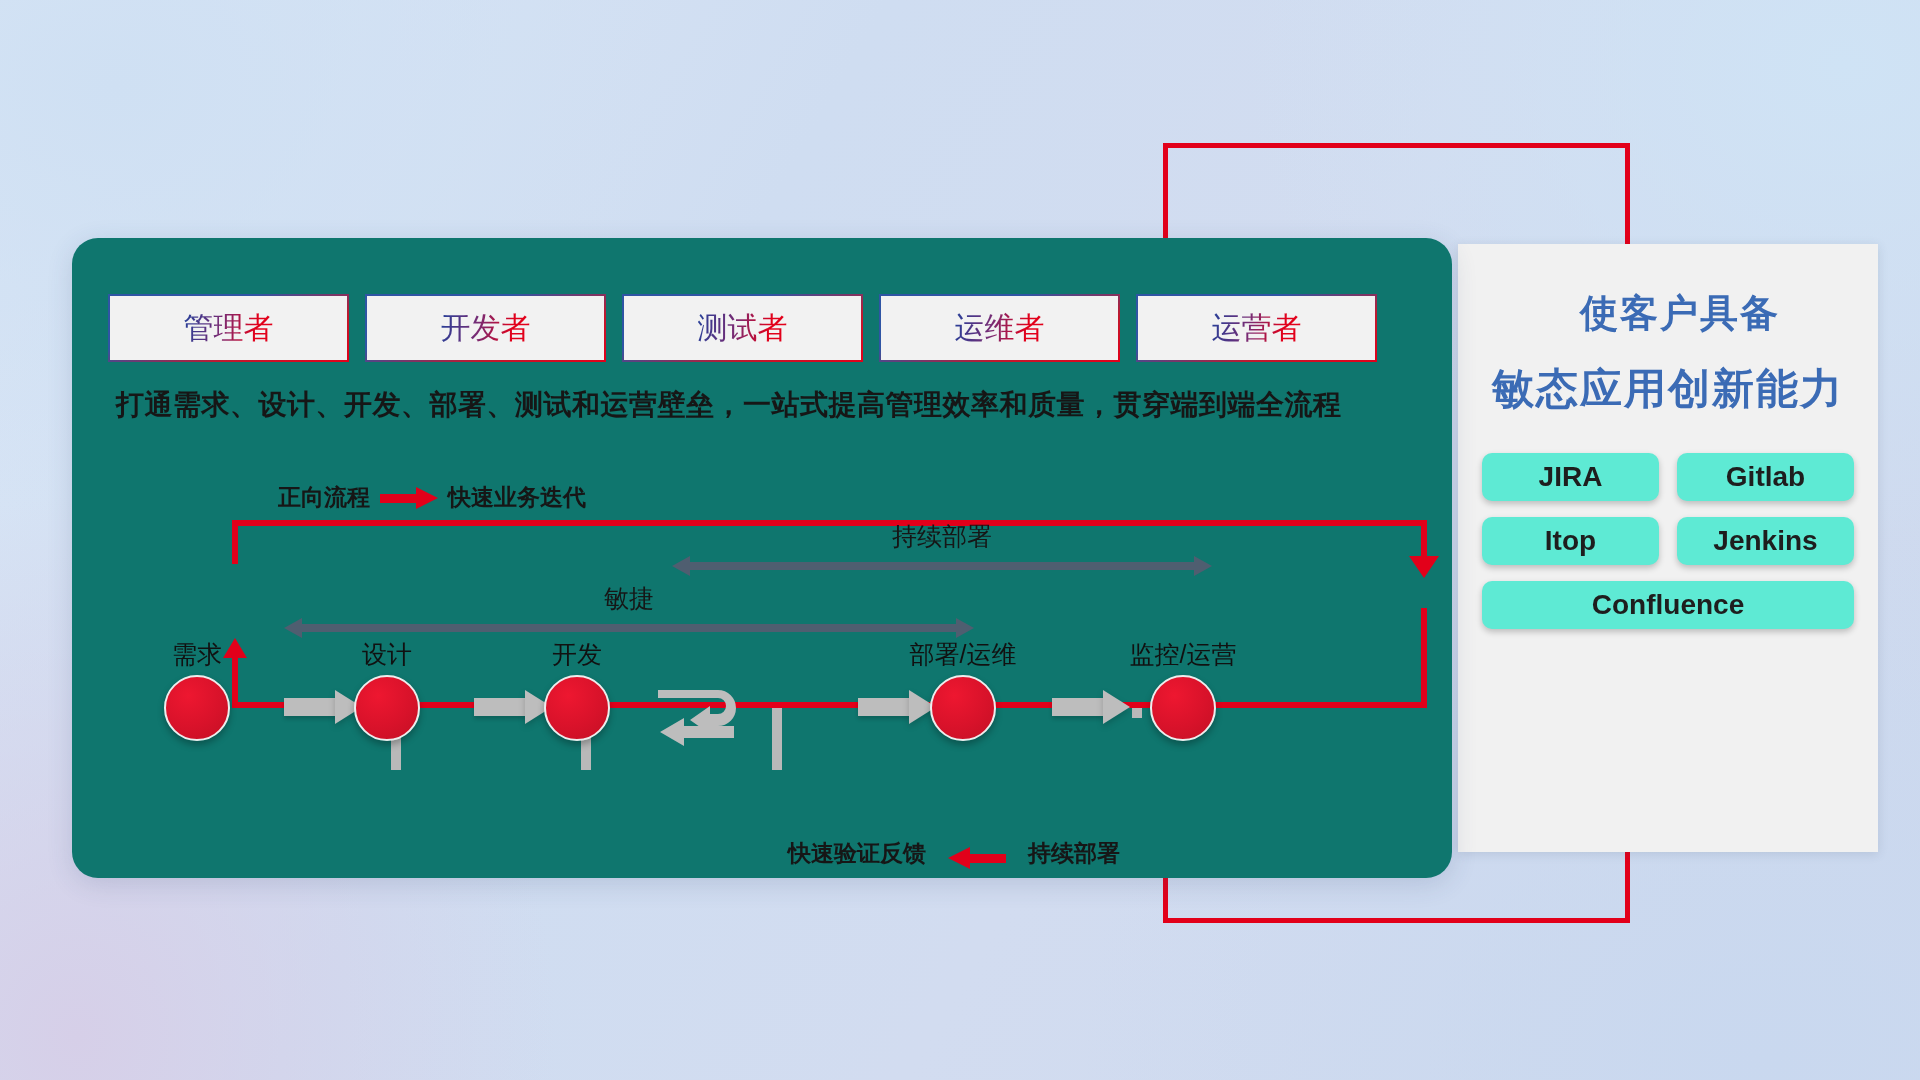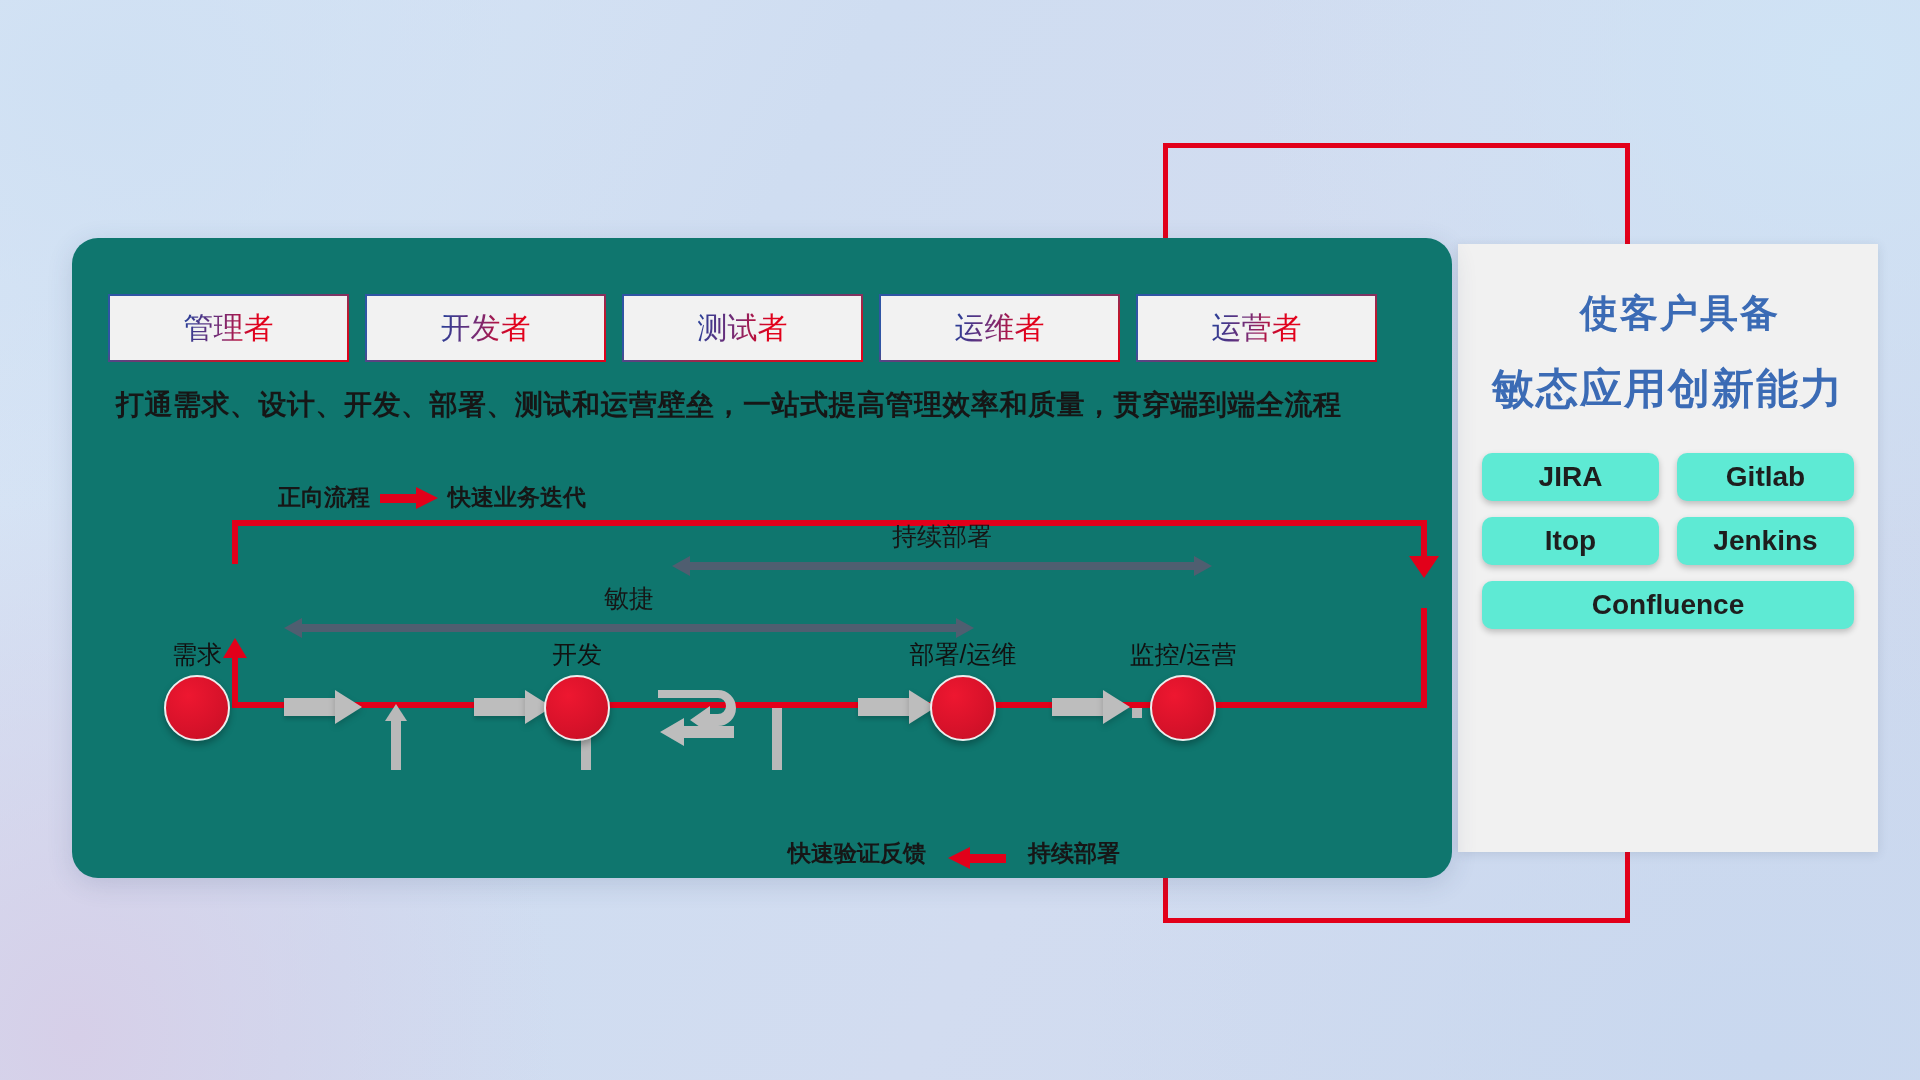--- a/index.html
+++ b/index.html
@@ -237,20 +237,24 @@
 
     <div class="node" style="left:14px;">
       <div class="node-label">需求</div>
       <div class="node-dot"></div>
     </div>
     <div class="gray-arrow" style="left:176px;">
         <i class="shaft"></i>
         <i class="head"></i>
       </div>
 
+    <div class="node" style="left:204px;">
+      <div class="node-label">设计</div>
+      <div class="node-dot"></div>
+    </div>
     <div class="gray-arrow" style="left:366px;">
         <i class="shaft"></i>
         <i class="head"></i>
       </div>
 
     <div class="node" style="left:394px;">
       <div class="node-label">开发</div>
       <div class="node-dot"></div>
     </div>
 

